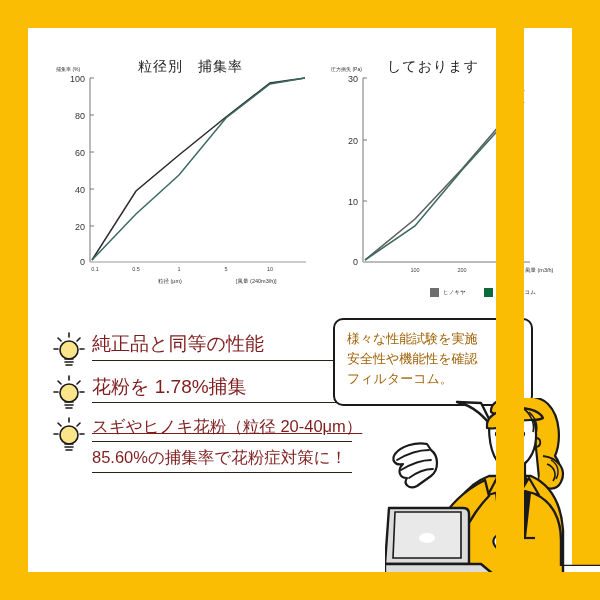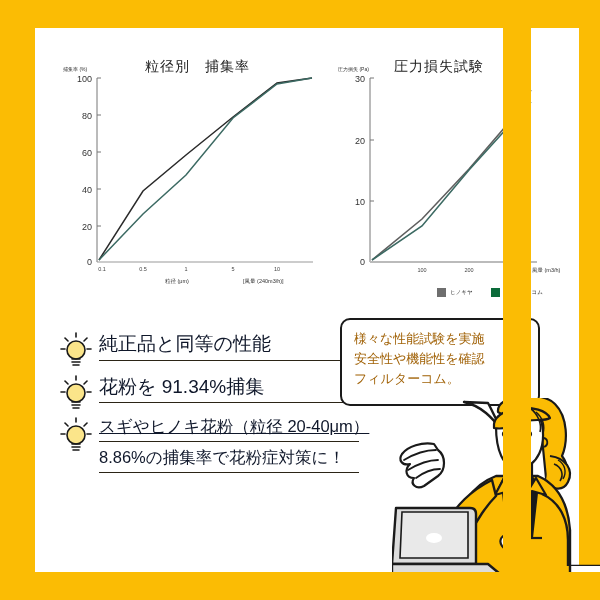--- a/index.html
+++ b/index.html
@@ -2,21 +2,21 @@
 <html><head>
 <meta charset="utf-8">
 <style>
   html,body{margin:0;padding:0;}
   body{
     width:600px;height:600px;
     background:#fbbc04;
     font-family:"Liberation Sans","DejaVu Sans",sans-serif;
     overflow:hidden;
   }
-  #root{position:relative;width:524px;height:600px;margin-left:7px;}
+  #root{position:relative;width:524px;height:600px;}
 
   
   .inner-white{
     position:absolute;left:28px;top:28px;
     width:544px;height:544px;
     background:#ffffff;
   }
   
   .yellow-right{
     position:absolute;right:0;top:0;width:28px;height:600px;background:#fbbc04;
@@ -52,21 +52,21 @@
   .legend .item{display:flex;align-items:center;gap:4px;}
   .legend .sw{width:9px;height:9px;display:inline-block;}
   .legend .lb{font-size:5.5px;color:#333;white-space:nowrap;}
 
   
   .bullets{position:absolute;left:52px;top:330px;width:300px;}
   .bullet{position:relative;margin-bottom:12px;}
   .bulb{position:absolute;left:0;top:2px;width:34px;height:40px;}
   .btext-wrap{margin-left:40px;}
   .btext{
-    font-size:19px;color:#0f172a;white-space:nowrap;
+    font-size:19px;color:#7f1d1d;white-space:nowrap;
     border-bottom:1.6px solid #2b2416;padding-bottom:2px;line-height:1.45;
   }
   .btext.small{font-size:16.5px;text-decoration:underline;}
   .btext.sub{font-size:16.5px;margin-top:4px;}
 
   
   .bubble{
     position:absolute;left:333px;top:318px;width:200px;height:88px;
     border:2.4px solid #1a1a1a;border-radius:10px;background:#fff;
     box-sizing:border-box;padding:9px 12px;
@@ -116,21 +116,21 @@
 
       <polyline points="44,208 88,139 131,103 178,65 222,31 257,26" fill="none" stroke="#2a2a2a" stroke-width="1.5"></polyline>
 
       <polyline points="44,208 88,162 131,123 178,66 222,32 257,26" fill="none" stroke="#3c6a63" stroke-width="1.5"></polyline>
     </svg>
     <div class="axis-cap" style="left:110px;top:226px;">粒径 (μm)</div>
     <div class="axis-cap" style="left:188px;top:226px;">[風量 (240m3/h)]</div>
   </div>
 
   <div class="chart" id="chart2">
-    <div class="chart-title">圧力損失試験</div>
+    <div class="chart-title">しております</div>
     <div class="axis-unit" style="left:6px;top:14px;">圧力損失 (Pa)</div>
     <svg width="240" height="240" viewBox="0 0 240 240">
       <line x1="38" y1="26" x2="38" y2="210" stroke="#777" stroke-width="1"></line>
       <line x1="38" y1="210" x2="205" y2="210" stroke="#bbb" stroke-width="2"></line>
       <text class="tick-num" x="33" y="30" text-anchor="end">30</text>
       <text class="tick-num" x="33" y="92" text-anchor="end">20</text>
       <text class="tick-num" x="33" y="153" text-anchor="end">10</text>
       <text class="tick-num" x="33" y="213" text-anchor="end">0</text>
       <line x1="38" y1="26" x2="42" y2="26" stroke="#777" stroke-width="1"></line>
       <line x1="38" y1="88" x2="42" y2="88" stroke="#777" stroke-width="1"></line>
@@ -182,39 +182,39 @@
           <line x1="17" y1="1" x2="17" y2="5"></line>
           <line x1="6" y1="6" x2="9" y2="9"></line>
           <line x1="28" y1="6" x2="25" y2="9"></line>
           <line x1="2" y1="17" x2="6" y2="17"></line>
           <line x1="32" y1="17" x2="28" y2="17"></line>
         </g>
         <circle cx="17" cy="18" r="9" fill="#fbe58a" stroke="#1a1a1a" stroke-width="1.6"></circle>
         <path d="M13 27 h8 M13 30 h8 M14 33 h6" stroke="#1a1a1a" stroke-width="1.6" fill="none" stroke-linecap="round"></path>
       </svg>
       <div class="btext-wrap">
-        <div class="btext">花粉を 91.34%捕集</div>
+        <div class="btext">花粉を 1.78%捕集</div>
       </div>
     </div>
 
     <div class="bullet">
       <svg class="bulb" viewBox="0 0 34 40">
         <g stroke="#1a1a1a" stroke-width="1.6" stroke-linecap="round">
           <line x1="17" y1="1" x2="17" y2="5"></line>
           <line x1="6" y1="6" x2="9" y2="9"></line>
           <line x1="28" y1="6" x2="25" y2="9"></line>
           <line x1="2" y1="17" x2="6" y2="17"></line>
           <line x1="32" y1="17" x2="28" y2="17"></line>
         </g>
         <circle cx="17" cy="18" r="9" fill="#fbe58a" stroke="#1a1a1a" stroke-width="1.6"></circle>
         <path d="M13 27 h8 M13 30 h8 M14 33 h6" stroke="#1a1a1a" stroke-width="1.6" fill="none" stroke-linecap="round"></path>
       </svg>
       <div class="btext-wrap">
         <div class="btext small">スギやヒノキ花粉（粒径 20-40μm）</div>
-        <div class="btext sub">8.86%の捕集率で花粉症対策に！</div>
+        <div class="btext sub">85.60%の捕集率で花粉症対策に！</div>
       </div>
     </div>
 
   </div>
 
   <div class="bubble">
     <p>様々な性能試験を実施</p>
     <p>安全性や機能性を確認</p>
     <p>フィルターコム。</p>
   </div>

